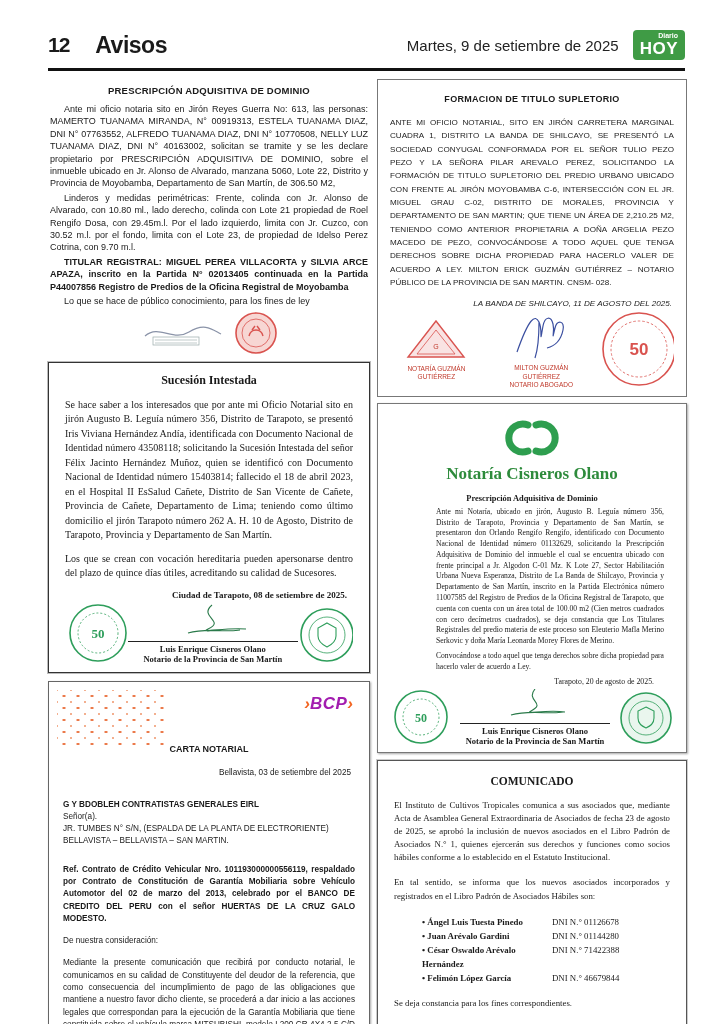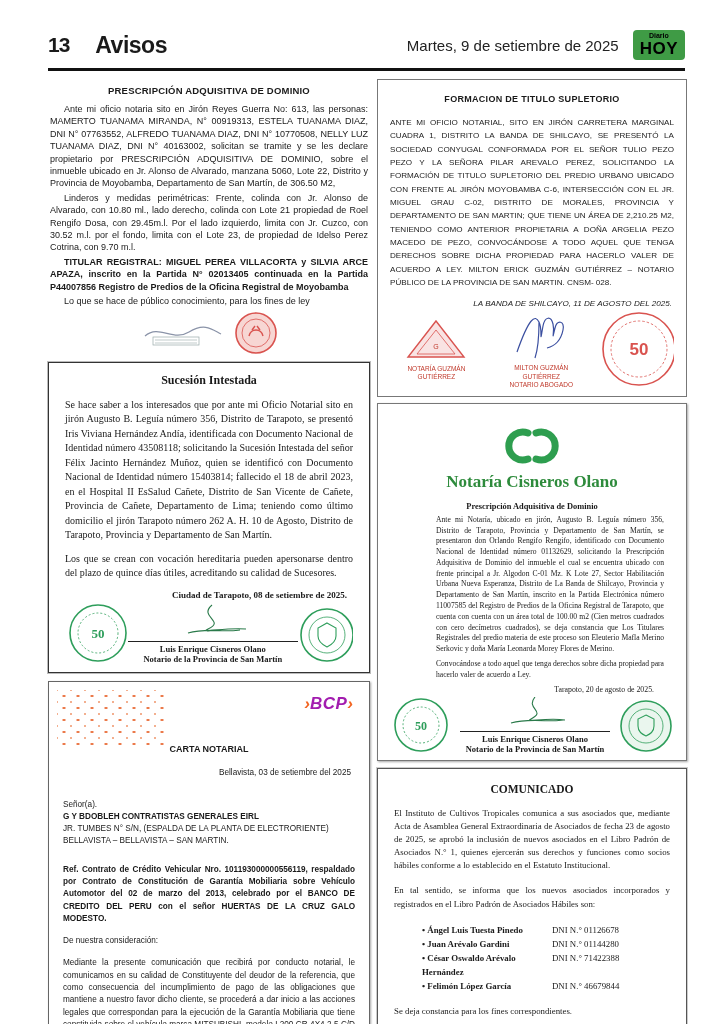--- a/index.html
+++ b/index.html
@@ -4,21 +4,21 @@
 <style>
   html,body{margin:0;padding:0;background:#e9e9e7;}
   .page{position:relative;width:723px;height:1024px;background:#ffffff;margin:0 auto;
         font-family:"Liberation Sans",sans-serif;color:#1a1a1a;overflow:hidden;}
   
   .hdr{display:flex;align-items:center;padding:30px 38px 6px 48px;}
   .hdr .pnum{font-size:21px;font-weight:bold;letter-spacing:-1px;}
   .hdr .sect{font-size:23px;font-weight:bold;margin-left:26px;letter-spacing:-0.5px;}
   .hdr .spacer{flex:1;}
   .hdr .edate{font-size:15px;color:#222;margin-right:14px;}
-  .badge{background:#3f9b45;border-radius:4px;color:#000000;text-align:center;
+  .badge{background:#3f9b45;border-radius:4px;color:#ffffff;text-align:right;
          padding:2px 7px 3px;line-height:1;}
   .badge .b1{font-size:7px;font-weight:bold;display:block;margin-bottom:1px;}
   .badge .b2{font-size:17px;font-weight:bold;display:block;letter-spacing:0.5px;}
   .rule{height:3px;background:#111;margin:2px 38px 8px 48px;}
   
   .cols{display:flex;gap:7px;padding:0 38px 0 48px;}
   .colL{width:322px;flex:none;}
   .colR{width:310px;flex:none;}
   .box{background:#fff;border:1px solid #555;box-shadow:1px 1px 2px rgba(0,0,0,.35);}
   
@@ -53,21 +53,21 @@
   .bcp .addr{margin:0;line-height:1.5;font-size:8.2px;}
   .bcp .b{font-weight:bold;}
   
   .tit{border:1px solid #777;padding:12px 12px 6px;min-height:228px;}
   .tit h3{font-size:9px;text-align:center;margin:2px 0 12px;letter-spacing:0.3px;}
   .tit p{font-size:8.1px;line-height:1.65;text-align:justify;margin:0 0 10px;color:#222;}
   .tit .dl{font-size:8.1px;text-align:right;margin:0 2px 4px 0;font-style:italic;}
   .titseals{display:flex;align-items:center;justify-content:center;gap:14px;margin-top:-4px;}
   .stampname{color:#c0392b;font-size:6.5px;text-align:center;line-height:1.3;}
   
-  .not{border:1px solid #777;margin-top:6px;padding:20px 12px 6px;min-height:268px;
+  .not{border:1px solid #777;margin-top:6px;padding:12px 12px 6px;min-height:268px;
        font-family:"Liberation Serif",serif;}
   .notlogo{text-align:center;margin:2px 0 2px;}
   .notbrand{font-size:17px;font-weight:bold;color:#2e8b3c;text-align:center;margin:2px 0 10px;}
   .not h4{font-size:8.4px;text-align:center;margin:0 0 4px;font-weight:bold;}
   .not .blk{margin-left:46px;width:228px;}
   .not p{font-size:7.6px;line-height:1.42;text-align:justify;margin:0 0 4px;}
   .not .dl{font-size:7.8px;text-align:right;margin:4px 10px 2px 0;}
   
   .com{border:1px solid #555;box-shadow:0 0 0 1px #ccc;margin-top:7px;padding:14px 16px 10px;
        font-family:"Liberation Serif",serif;min-height:300px;}
@@ -78,21 +78,21 @@
   .members li .nm{font-weight:bold;}
   .members li .nm::before{content:"•  ";font-weight:bold;}
   .com .dl{text-align:right;font-size:8.8px;margin:0 2px 26px 0;}
 </style>
 </head>
 <body>
 
 <div class="page">
 
   <div class="hdr">
-    <span class="pnum">13</span>
+    <span class="pnum">12</span>
     <span class="sect">Avisos</span>
     <span class="spacer"></span>
     <span class="edate">Martes, 9 de setiembre de 2025</span>
     <span class="badge">
       <span class="b1">Diario</span>
       <span class="b2">HOY</span>
     </span>
   </div>
   <div class="rule"></div>
 
@@ -148,22 +148,22 @@
         </div>
       </section>
 
       <section class="box bcp">
         <div class="dots"></div>
         <div class="bcplogo">
           <span class="chev">›</span><span class="txt">BCP</span><span class="chev">›</span>
         </div>
         <h3>CARTA NOTARIAL</h3>
         <div class="dl">Bellavista, 03 de setiembre del 2025</div>
+        <p class="addr b">G Y BDOBLEH CONTRATISTAS GENERALES EIRL</p>
         <p class="addr">Señor(a).</p>
-        <p class="addr b">G Y BDOBLEH CONTRATISTAS GENERALES EIRL</p>
         <p class="addr">JR. TUMBES N° S/N, (ESPALDA DE LA PLANTA DE ELECTRORIENTE)</p>
         <p class="addr" style="margin-bottom:16px">BELLAVISTA – BELLAVISTA – SAN MARTIN.</p>
         <p class="b">Ref. Contrato de Crédito Vehicular Nro. 101193000000556119, respaldado por Contrato de Constitución de Garantía Mobiliaria sobre Vehículo Automotor del 02 de marzo del 2013, celebrado por el BANCO DE CREDITO DEL PERU con el señor HUERTAS DE LA CRUZ GALO MODESTO.</p>
         <p>De nuestra consideración:</p>
         <p>Mediante la presente comunicación que recibirá por conducto notarial, le comunicamos en su calidad de Constituyente del deudor de la referencia, que como consecuencia del incumplimiento de pago de las obligaciones que mantiene a nuestro favor dicho cliente, se procederá a dar inicio a las acciones legales que correspondan para la ejecución de la Garantía Mobiliaria que tiene constituida sobre el vehículo marca MITSUBISHI, modelo L200 CR 4X4 2.5 C/D TD GLX M/T, año de fabricación 2012, con placa de rodaje Nro.T4W-855, por el pago del crédito concedido al dicho cliente deudor que actualmente se encuentra en mora.</p>
 
       </section>
     </div>
 
     <div class="colR">

